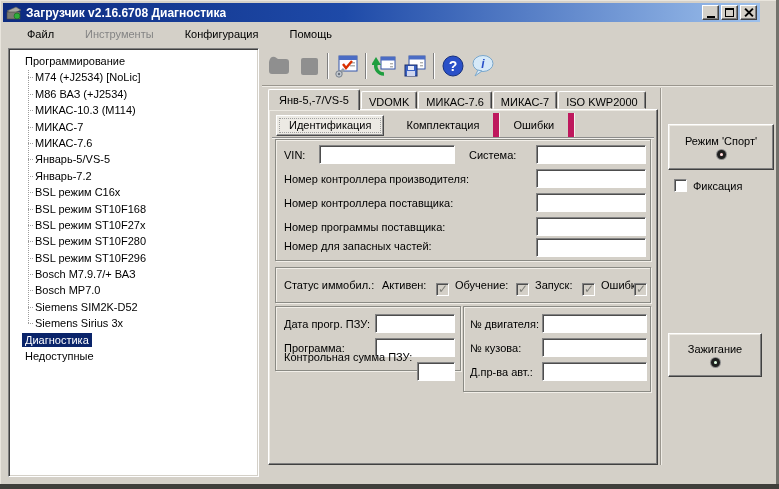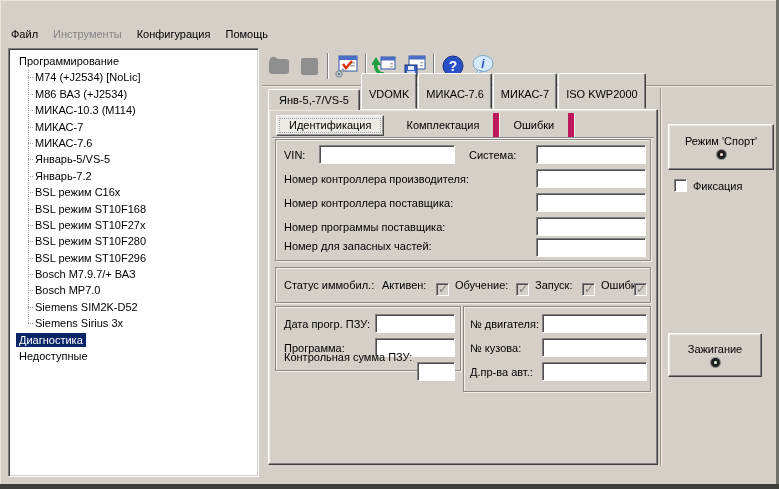--- a/index.html
+++ b/index.html
@@ -19,44 +19,44 @@
   .tb-btn{width:17px;height:15px;background:#d4d0c8;border:1px solid;border-color:#fff #404040 #404040 #fff;
     box-shadow:inset -1px -1px 0 #808080;display:flex;align-items:center;justify-content:center;}
   .ico-min{width:8px;height:2px;background:#000;margin-top:8px;}
   .ico-max{width:9px;height:9px;border:1px solid #000;border-top-width:2px;}
   .ico-close{position:relative;width:11px;height:11px;}
   .ico-close::before,.ico-close::after{content:"";position:absolute;left:5px;top:0;width:2px;height:11px;background:#000;}
   .ico-close::before{transform:rotate(45deg);}
   .ico-close::after{transform:rotate(-45deg);}
   
   .menubar{position:absolute;left:4px;top:24px;height:19px;display:flex;align-items:center;}
-  .menu-item{padding:2px 8px 2px 7px;white-space:nowrap;}
+  .menu-item{padding:2px 8px 2px 7px;white-space:nowrap;margin-left:16px;}
   .menu-item.disabled{color:#848484;}
   
   .toolbar{position:absolute;left:264px;top:48px;height:36px;display:flex;align-items:center;}
   .tool-btn{width:30px;height:30px;display:flex;align-items:center;justify-content:center;}
   .tool-sep{width:2px;height:26px;margin:0 3px;border-left:1px solid #808080;border-right:1px solid #fff;}
   .toolbar-underline{position:absolute;left:262px;top:85px;width:511px;height:2px;
     border-top:1px solid #9a968e;border-bottom:1px solid #efece6;}
   
   .tree{position:absolute;left:8px;top:48px;width:251px;height:429px;background:#fff;
     border:1px solid;border-color:#808080 #fff #fff #808080;
     box-shadow:inset 1px 1px 0 #404040, inset -1px -1px 0 #d4d0c8;
     padding-top:4px;overflow:hidden;}
-  .trow{height:16.4px;line-height:16px;white-space:nowrap;padding-left:10px;position:relative;cursor:default;}
+  .trow{height:16.4px;line-height:16px;white-space:nowrap;padding-left:16px;position:relative;cursor:default;}
   .trow.child{padding-left:26px;}
   .conn{position:absolute;left:19px;top:8px;width:6px;height:1px;
     background-image:repeating-linear-gradient(90deg,#9c9c9c 0 1px,transparent 1px 2px);}
   .tree-vline{position:absolute;left:19px;top:21px;width:1px;height:254px;
     background-image:repeating-linear-gradient(180deg,#9c9c9c 0 1px,transparent 1px 2px);}
   .trow.sel .tlabel{background:#0a246a;color:#fff;padding:1px 3px;margin-left:-3px;}
   
   .tabctrl{position:absolute;left:268px;top:88px;width:390px;height:377px;}
   .tabs-outer{position:relative;height:21px;display:flex;align-items:flex-end;z-index:2;}
-  .tab{height:36px;line-height:17px;padding:12px 7px;background:#d4d0c8;position:relative;
+  .tab{height:18px;line-height:17px;padding:2px 7px;background:#d4d0c8;position:relative;
     border:1px solid;border-color:#fff #404040 #d4d0c8 #fff;box-shadow:inset -1px 0 0 #808080;
     border-top-left-radius:2px;border-top-right-radius:2px;margin-right:1px;white-space:nowrap;cursor:default;}
   .tab.active{height:21px;line-height:20px;padding:0 10px;z-index:3;margin-bottom:-1px;border-bottom:none;text-align:right;}
   .tab-panel{position:absolute;left:0;right:0;top:21px;bottom:0;background:#d4d0c8;
     border:1px solid;border-color:#fff #404040 #404040 #fff;
     box-shadow:inset -1px -1px 0 #808080, inset 1px 1px 0 #ece9e2;}
   .tabs-inner{position:absolute;left:3px;right:3px;top:3px;height:25px;display:flex;align-items:center;
     border-bottom:1px solid #8c8c8c;box-shadow:0 1px 0 #f4f2ee;}
   .itab{padding:0 14px;height:24px;line-height:24px;white-space:nowrap;cursor:default;}
   .itab.sep{border-right:6px solid #be185d;box-shadow:1px 0 0 #f4f2ee;}
@@ -82,20 +82,39 @@
   .led{width:9px;height:9px;border-radius:50%;border:3px solid #1e1e1e;box-shadow:0 0 0 1px #8c8c8c;position:relative;}
   .led::after{content:"";position:absolute;left:0;top:0;width:3px;height:3px;border-radius:50%;background:rgba(255,255,255,.92);}
   .fix{position:absolute;left:674px;top:179px;display:flex;align-items:center;gap:6px;}
   .fix .cb{position:relative;flex:none;}
 </style>
 </head>
 <body>
 
 <div class="window">
 
+  <div class="titlebar">
+    <svg width="16" height="16" viewBox="0 0 16 16">
+      <path d="M1 6 L10 2 L15 5 L6 9 Z" fill="#a8a8a0" stroke="#5e5e58" stroke-width="0.6"></path>
+      <rect x="1" y="7" width="13" height="7" fill="#7b7b73" stroke="#4a4a44" stroke-width="0.6"></rect>
+      <circle cx="11" cy="11" r="3" fill="#2fae3a" stroke="#14601c" stroke-width="0.6"></circle>
+    </svg>
+    <span class="title-text">Загрузчик v2.16.6708 Диагностика</span>
+    <div class="tb-btns">
+      <div class="tb-btn">
+          <div class="ico-min"></div>
+        </div>
+      <div class="tb-btn">
+          <div class="ico-max"></div>
+        </div>
+      <div class="tb-btn">
+          <div class="ico-close"></div>
+        </div>
+    </div>
+  </div>
 
   <div class="menubar">
     <span class="menu-item">Файл</span>
     <span class="menu-item disabled">Инструменты</span>
     <span class="menu-item">Конфигурация</span>
     <span class="menu-item">Помощь</span>
   </div>
 
   <div class="toolbar">
     <div class="tool-btn">

